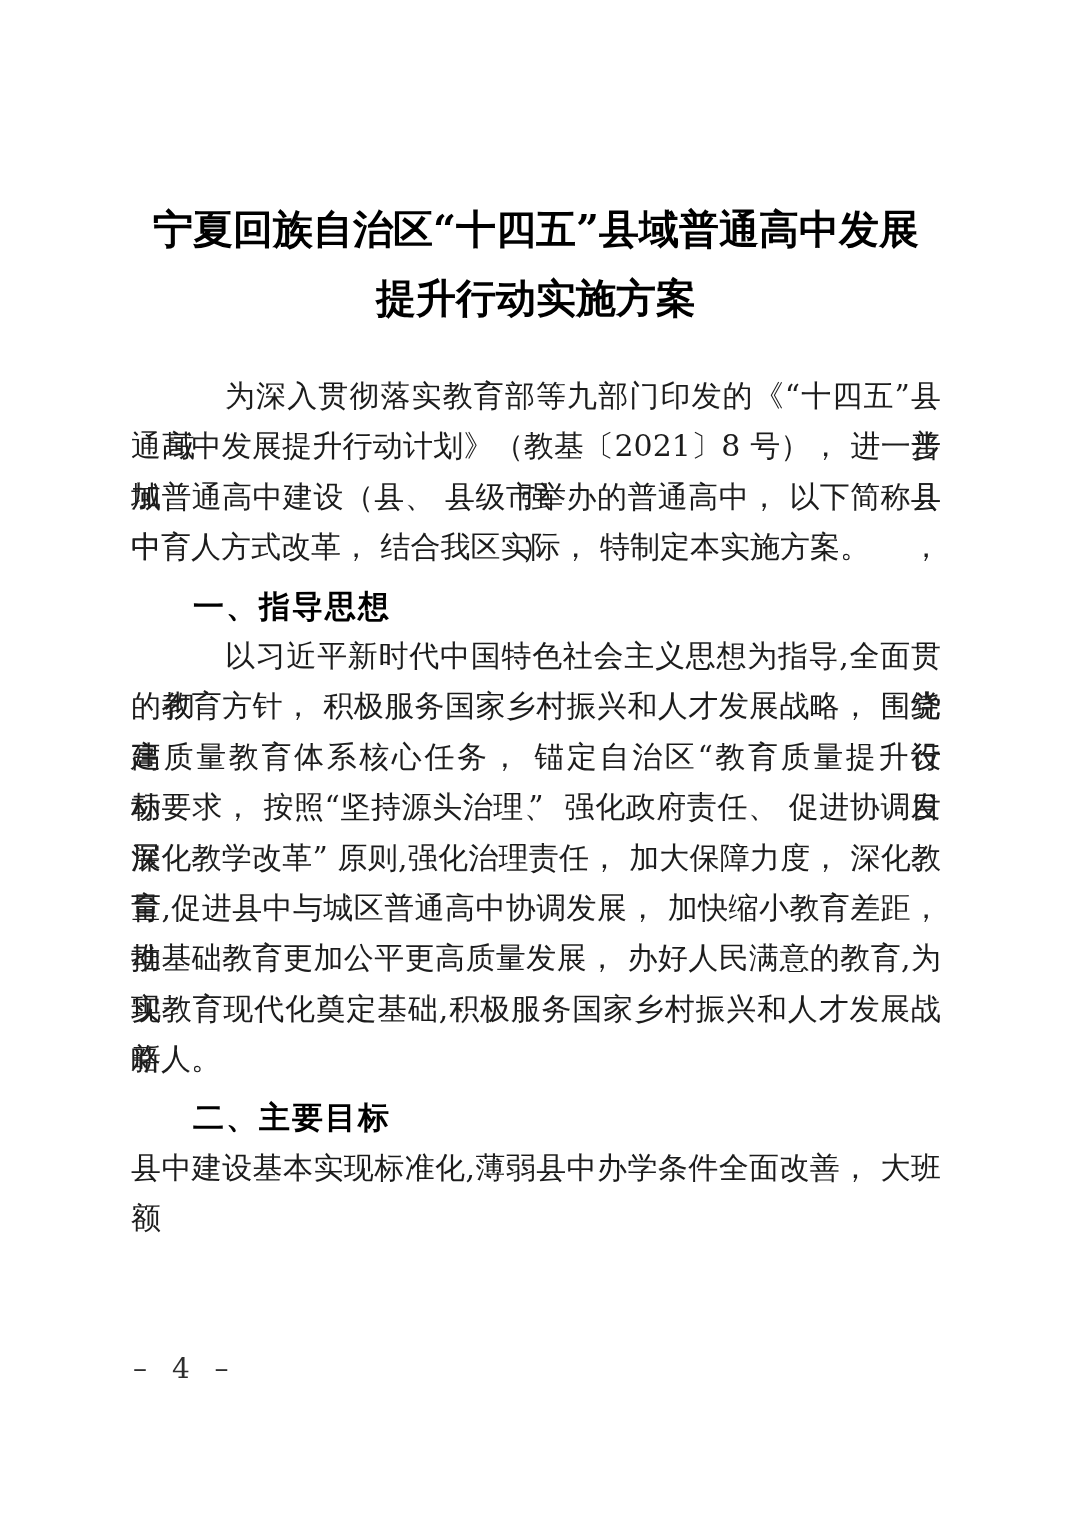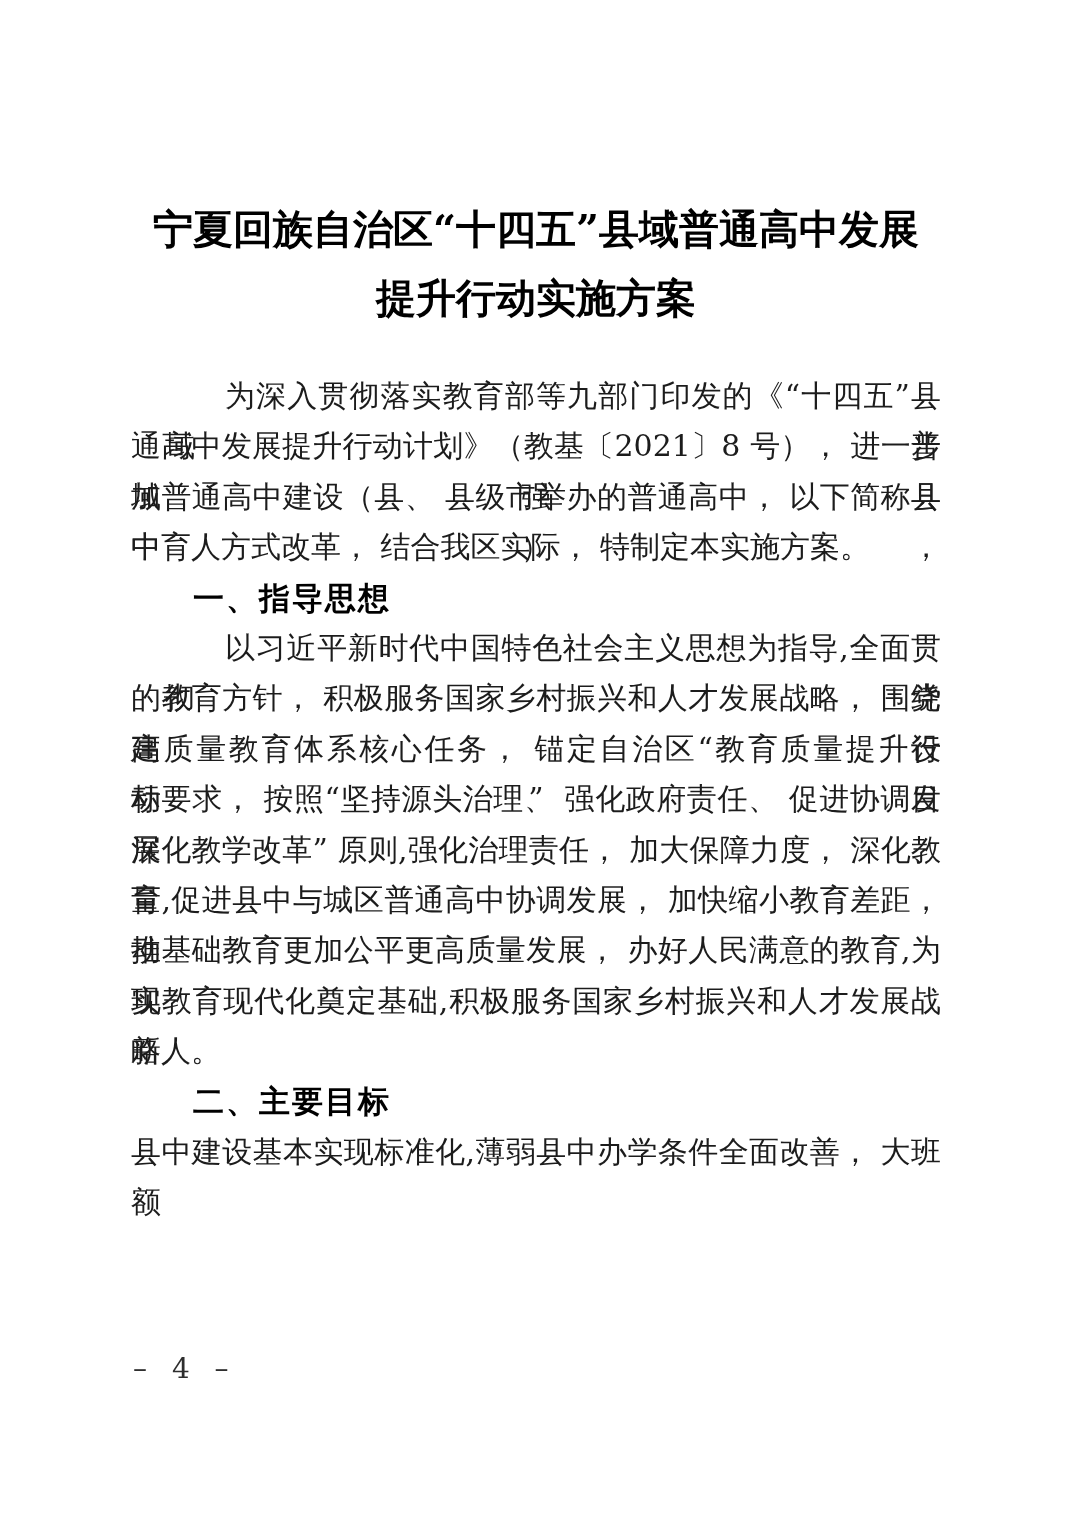--- a/index.html
+++ b/index.html
@@ -54,20 +54,21 @@
   .line.heading {
     font-family: "DejaVu Sans", "Liberation Sans", sans-serif;
     font-weight: bold;
     color: #000000;
     font-size: 31px;
     text-align: left;
     text-align-last: left;
     padding-left: 2em;
     text-indent: 0;
     letter-spacing: 2px;
+    margin-top: 8px;
   }
   .page-number {
     position: absolute;
     left: 133px;
     top: 1352px;
     font-size: 28px;
     letter-spacing: 8px;
     color: #2e2e2e;
     font-family: "DejaVu Serif", "Liberation Serif", serif;
   }

